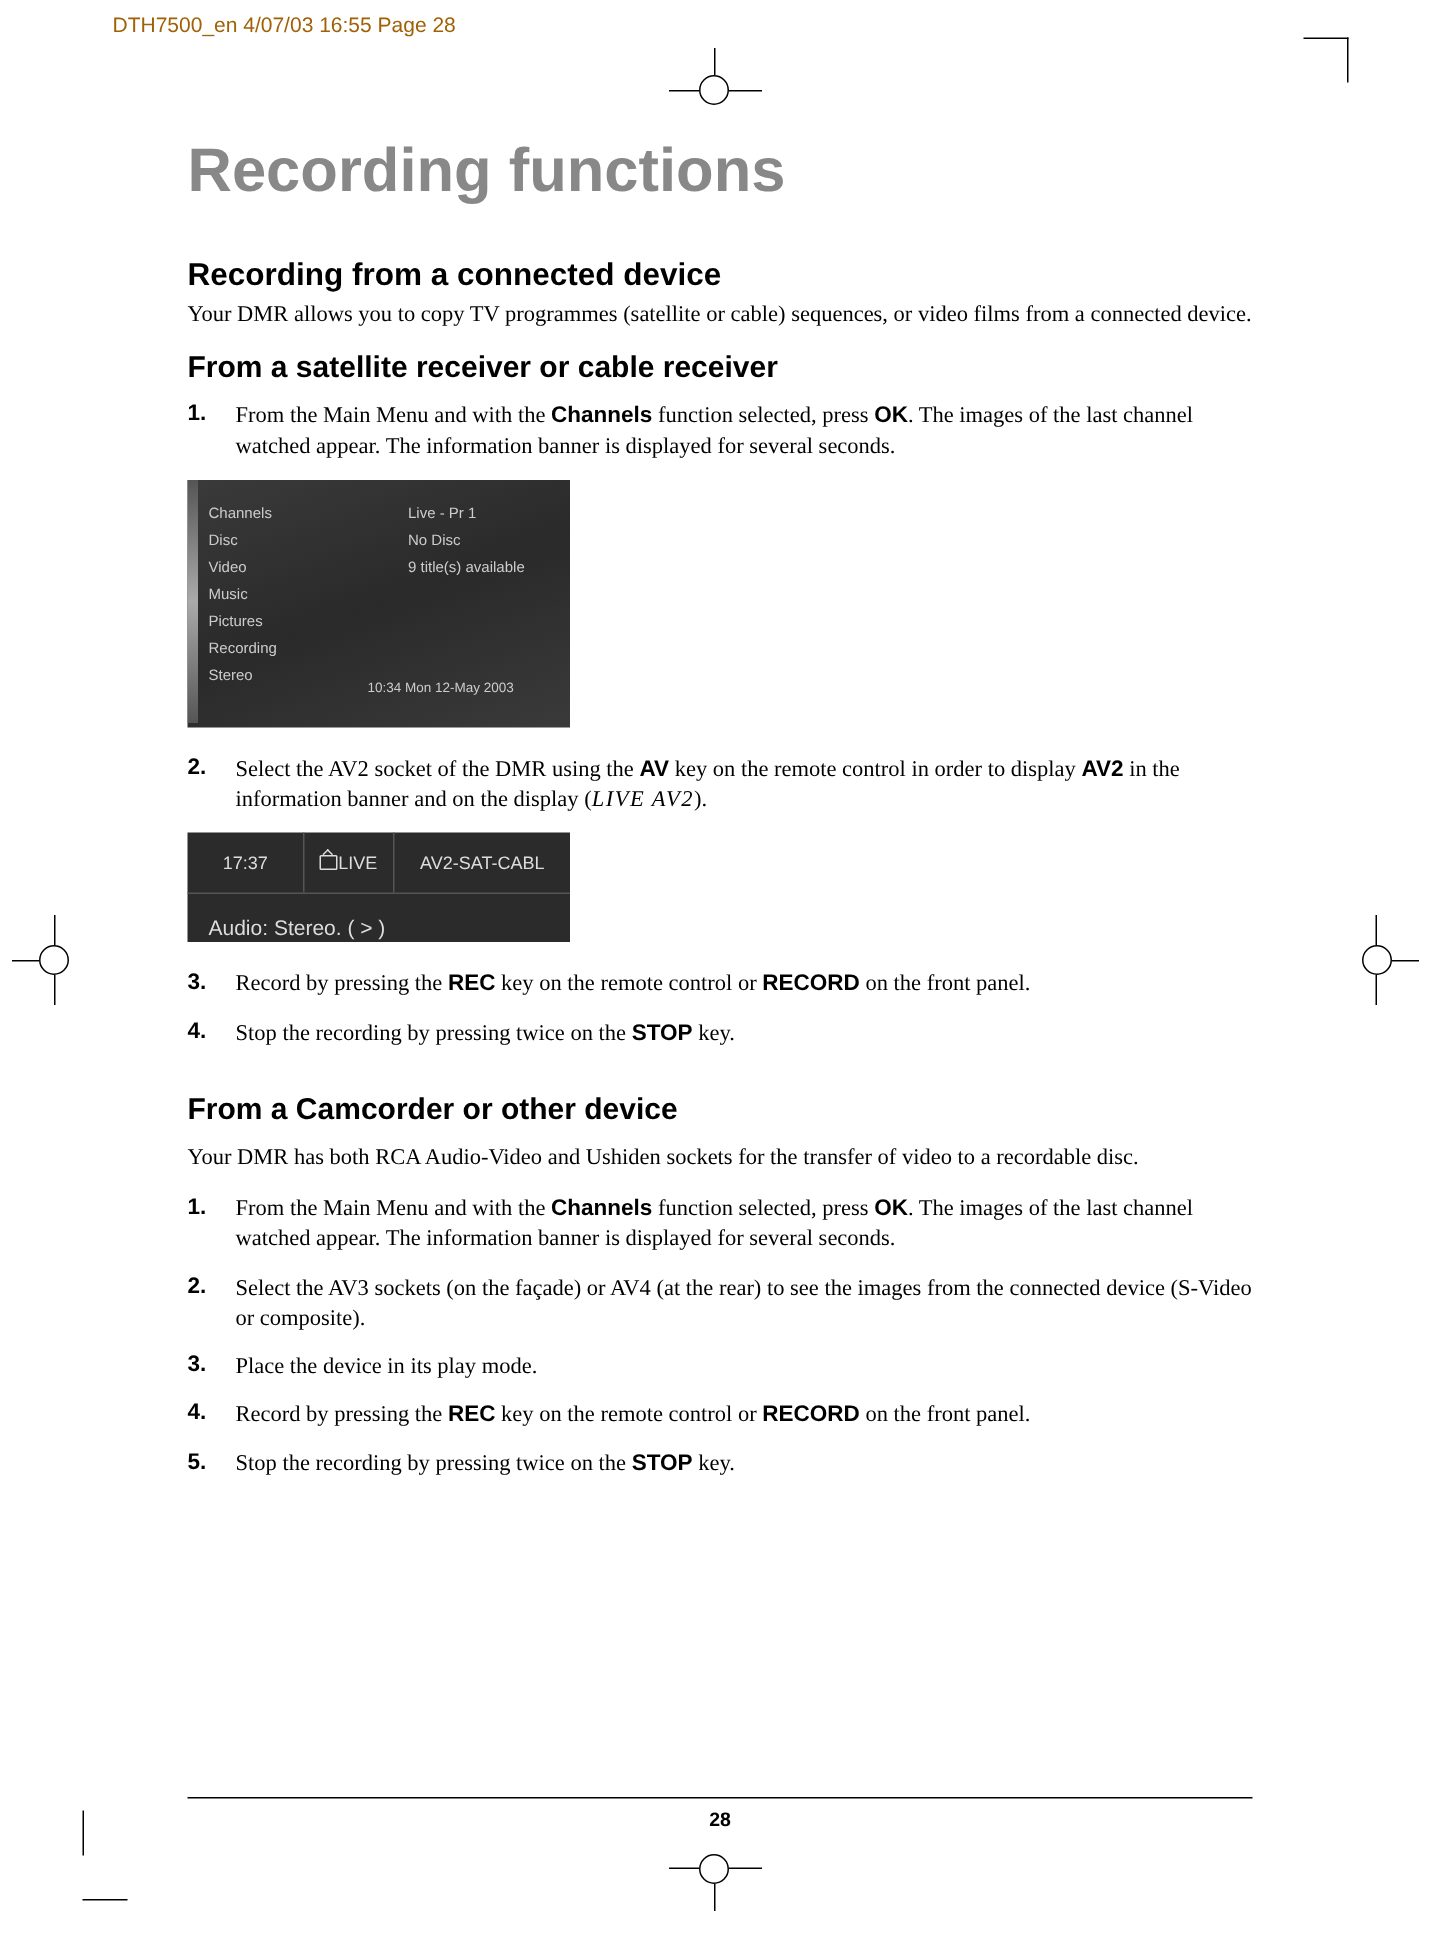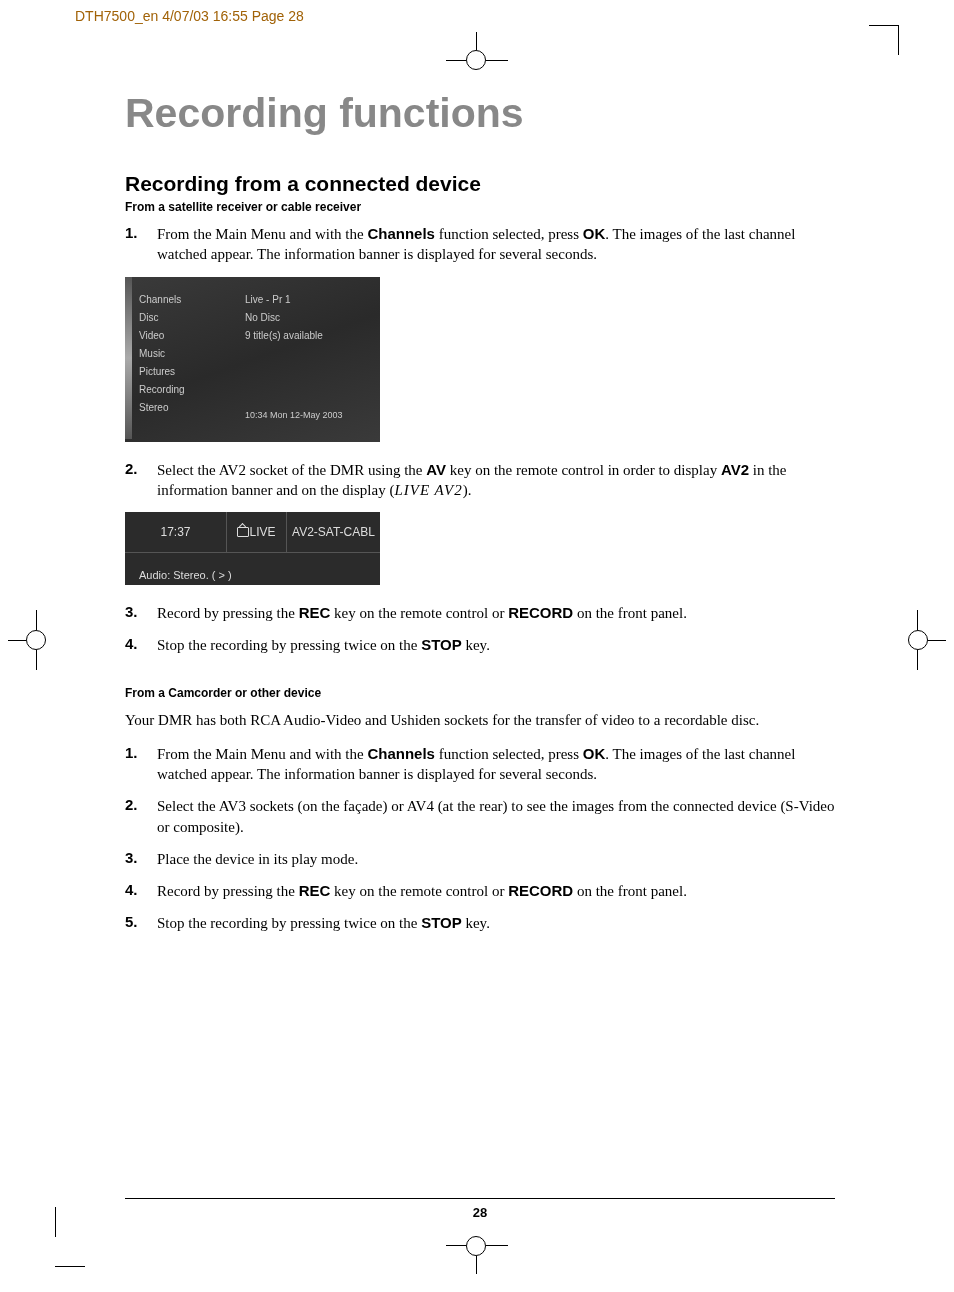--- a/index.html
+++ b/index.html
@@ -65,21 +65,21 @@
     color: #000;
     margin-bottom: 4px;
   }
   .body-text {
     font-size: 15px;
     line-height: 1.35;
     margin-bottom: 14px;
   }
   .sub-heading {
     font-family: Arial, Helvetica, sans-serif;
-    font-size: 12px;
+    font-size: 20px;
     font-weight: bold;
     margin-bottom: 10px;
   }
   .step { display: flex; margin-bottom: 12px; }
   .step-num {
     font-family: Arial, Helvetica, sans-serif;
     font-weight: bold;
     font-size: 15px;
     width: 32px;
     flex-shrink: 0;
@@ -112,39 +112,39 @@
     top: 14px;
     width: 100px;
   }
   .menu-left div { height: 18px; line-height: 18px; }
   .menu-right {
     position: absolute;
     left: 120px;
     top: 14px;
     width: 130px;
   }
-  .menu-right div { height: 18px; line-height: 18px; }
+  .menu-right div { height: 18px; line-height: 18px; margin-left: 27px; }
   .menu-time { position: absolute; left: 120px; bottom: 22px; font-size: 9px; }
 
   .banner-screenshot {
     width: 255px;
     height: 73px;
     background: #2b2b2b;
     margin: 8px 0 18px 0;
     position: relative;
     font-family: Arial, sans-serif;
     color: #ddd;
     font-size: 12px;
   }
   .banner-top { display: flex; height: 40px; align-items: center; }
   .banner-top > div { border-right: 1px solid #555; height: 100%; display: flex; align-items: center; justify-content: center; }
-  .b-time { width: 102px; }
+  .b-time { width: 78px; }
   .b-live { width: 60px; gap: 0; }
   .b-src { flex: 1; border-right: none !important; }
-  .banner-bottom { height: 44px; display: flex; align-items: center; padding-left: 14px; border-top: 1px solid #555; font-size: 11px; }
+  .banner-bottom { height: 44px; display: flex; align-items: center; padding-left: 14px; border-top: 1px solid #555; font-size: 14px; }
   .tv-icon { width: 12px; height: 10px; border: 1px solid #ddd; border-radius: 1px; position: relative; }
   .tv-icon::before { content: ""; position: absolute; top: -4px; left: 2px; width: 4px; height: 4px; border-left: 1px solid #ddd; border-top: 1px solid #ddd; transform: rotate(45deg); }
 
   .footer {
     position: absolute;
     bottom: 72px;
     left: 125px;
     width: 710px;
     text-align: center;
     border-top: 1px solid #000;
@@ -187,20 +187,21 @@
 <div class="trim-tr-v"></div>
 <div class="trim-bl-h"></div>
 <div class="trim-bl-v"></div>
 
 <div class="page">
 
   <h1 class="chapter-title">Recording functions</h1>
 
   <h2 class="section-title">Recording from a connected device</h2>
 
+  <p class="body-text">Your DMR allows you to copy TV programmes (satellite or cable) sequences, or video films from a connected device.</p>
 
   <h3 class="sub-heading">From a satellite receiver or cable receiver</h3>
 
 
   <div class="step">
     <div class="step-num">1.</div>
     <div class="step-body"><span>From the Main Menu and with the </span><b class="sans">Channels</b><span> function selected, press </span><b class="sans">OK</b><span>. The images of the last channel watched appear. The information banner is displayed for several seconds.</span></div>
   </div>
 
   <div class="menu-screenshot">

